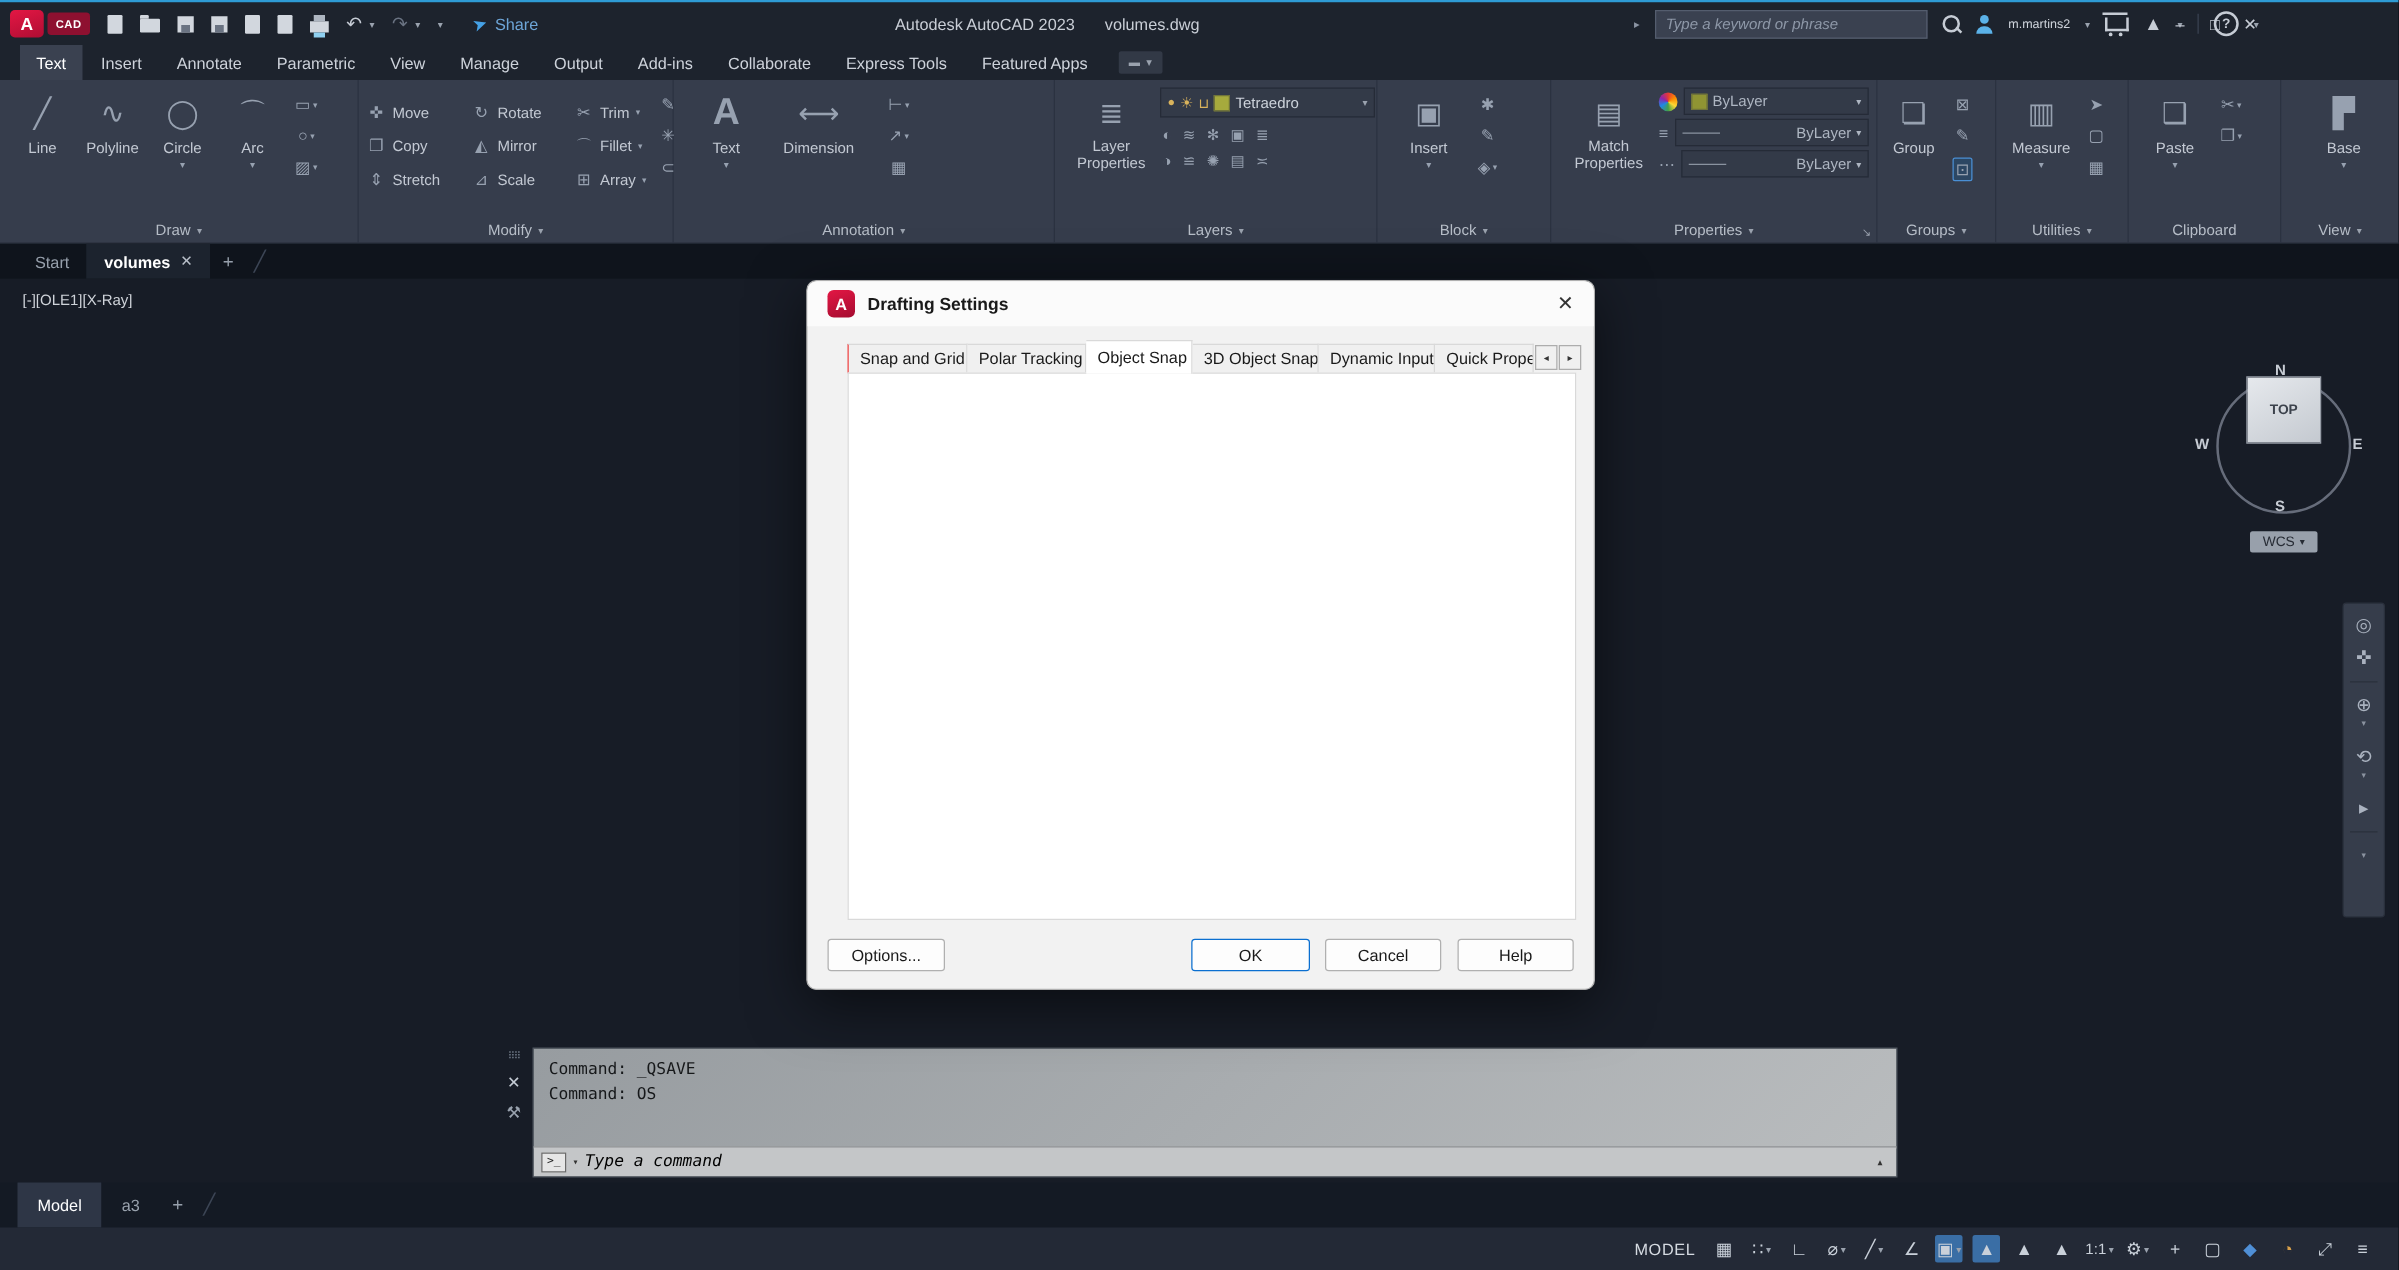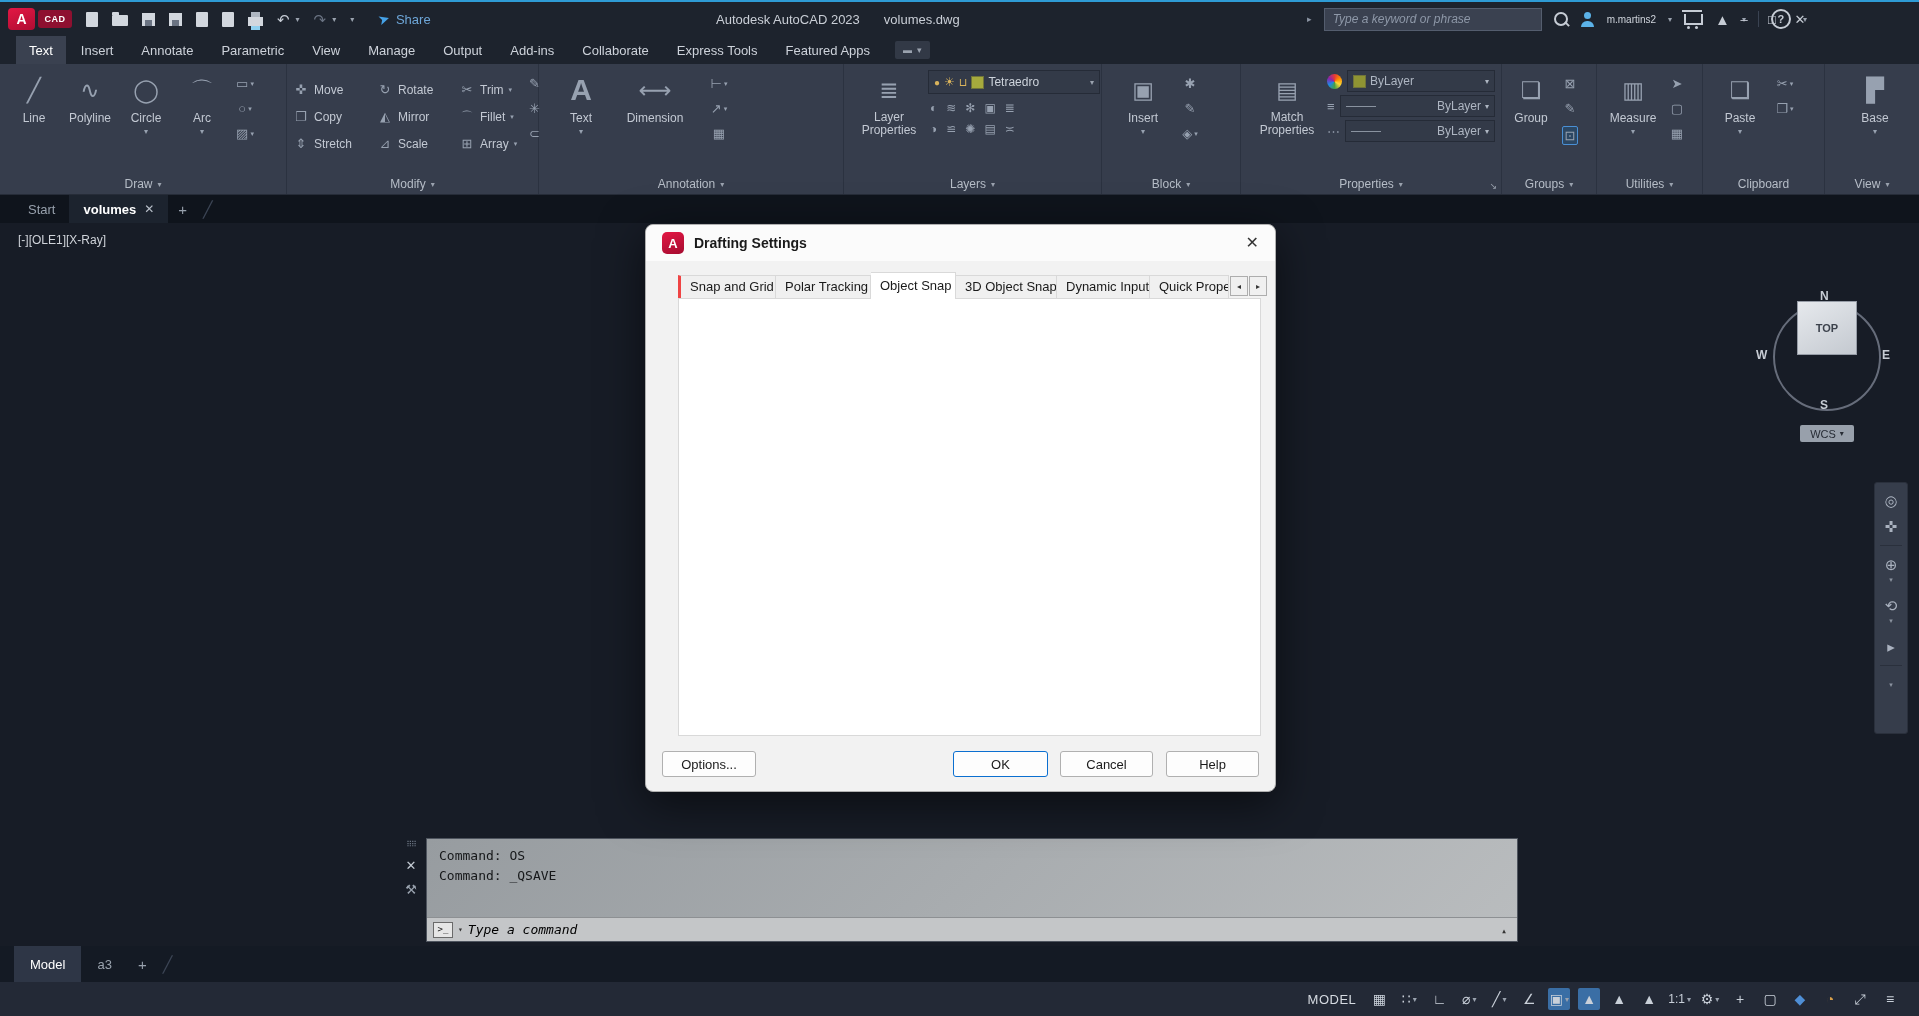--- a/index.html
+++ b/index.html
@@ -161,21 +161,21 @@
     font-size:13px;color:#1a1a1a;z-index:50;box-sizing:border-box;}
   .dtbar{position:absolute;left:0;top:0;width:100%;height:36px;background:#fbfbfb;border-radius:8px 8px 0 0;
     display:flex;align-items:center;padding-left:16px;box-sizing:border-box;gap:10px;}
   .dicon{width:22px;height:22px;background:linear-gradient(160deg,#e31744,#a50c30);border-radius:5px;
     color:#fff;font-weight:bold;font-size:13px;display:flex;align-items:center;justify-content:center;}
   .dtitle{font-size:14px;color:#1a1a1a;font-weight:bold;}
   .dclose{position:absolute;right:16px;top:8px;font-size:16px;color:#333;}
   .dtabs{position:absolute;left:32px;top:48px;height:26px;display:flex;align-items:flex-end;}
   .dtab{height:22px;line-height:22px;padding:0 9px;background:#f0f0f0;border:1px solid #d9d9d9;border-left:none;
     font-size:13px;white-space:nowrap;overflow:hidden;}
-  .dtab:first-child{border-left:3px solid #ef4444;}
+  .dtab:first-child{border-left:1px solid #ef4444;}
   .dtab.active{background:#fff;height:26px;line-height:26px;border-bottom:none;position:relative;z-index:3;}
   .tabarrow{width:16px;height:18px;background:#f0f0f0;border:1px solid #adadad;font-size:8px;display:flex;
     align-items:center;justify-content:center;color:#333;margin-left:1px;align-self:center;}
   .dframe{position:absolute;left:32px;top:73px;width:583px;height:438px;background:#fff;border:1px solid #d9d9d9;
     box-sizing:border-box;z-index:1;}
   .cb{width:16px;height:16px;border:1px solid #8b8b8b;border-radius:3px;background:#fff;box-sizing:border-box;
     flex:none;}
   .cb.checked{background:#1673d2;border-color:#1673d2;position:relative;}
   .cb.checked::after{content:"";position:absolute;left:3px;top:4px;width:8px;height:4px;
     border-left:2px solid #fff;border-bottom:2px solid #fff;transform:rotate(-45deg);}
@@ -644,22 +644,22 @@
   </div>
 
   <div class="cmdwrap">
     <div class="cmdstrip">
       <span class="h">⠿⠿</span>
       <span class="x">✕</span>
       <span class="w">⚒</span>
     </div>
     <div class="cmdbox">
       <div class="cmdhist">
+        <div>Command: _QSAVE</div>
         <div>Command: OS</div>
-        <div>Command: _QSAVE</div>
       </div>
       <div class="cmdin">
         <span class="promptbox">&gt;_</span>
         <span class="car">▾</span>
         <span class="ph">Type a command</span>
         <span class="cmdup">▴</span>
       </div>
     </div>
   </div>
 

